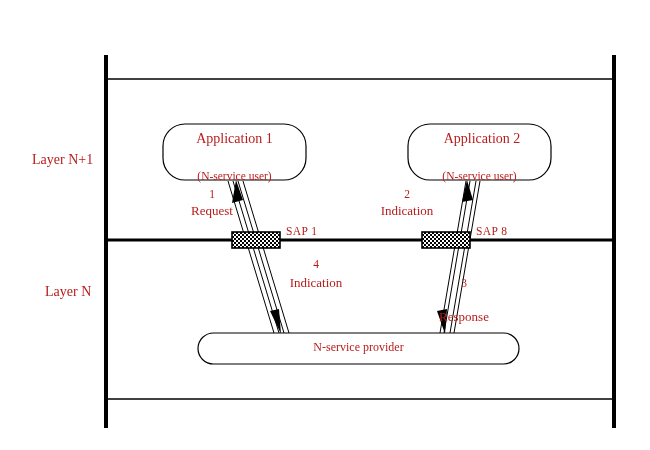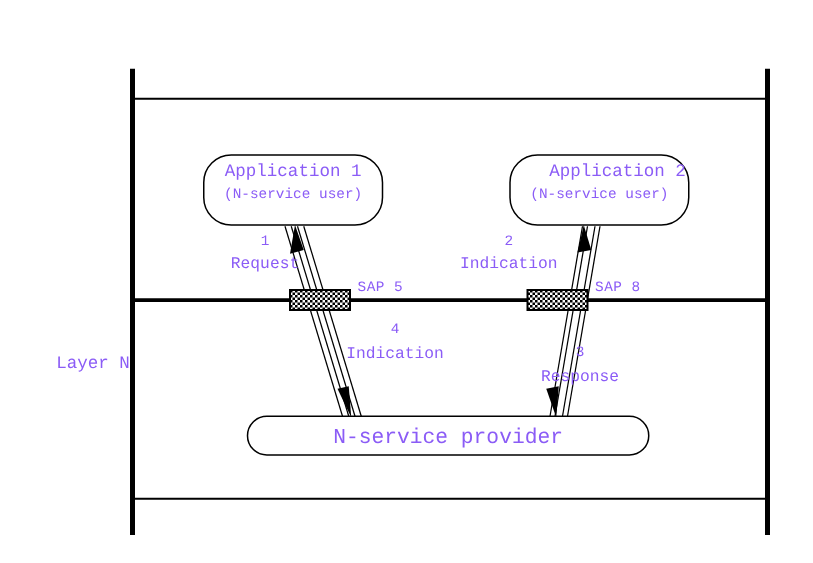--- a/index.html
+++ b/index.html
@@ -10,32 +10,32 @@
     font-family:"DejaVu Serif", serif;
     overflow:hidden;
     position:relative;
   }
   #stage{position:absolute;left:0;top:0;width:650px;height:450px;}
   #svgroot{position:absolute;left:0;top:0;width:650px;height:450px;}
 
   
   .lbl{
     position:absolute;
-    color:#8b5cf6;
+    color:#b91c1c;
     white-space:nowrap;
-    font-family:Liberation Mono, monospace;
+    font-family:Liberation Serif, serif;
     line-height:1.12;
   }
   .layer-label{font-size:14px;}
   .box-title{font-size:14px;text-align:center;}
-  .box-sub{font-size:11.5px;text-align:center;}
+  .box-sub{font-size:11.5px;text-align:center;margin-top:20px;}
   .sap-label{font-size:11.5px;letter-spacing:.4px;}
   .arrow-num{font-size:11.5px;text-align:center;}
   .arrow-word{font-size:13px;text-align:center;}
-  .provider-title{font-size:17px;text-align:center;}
+  .provider-title{font-size:12px;text-align:center;}
   .ctr{transform:translateX(-50%);}
 </style>
 </head>
 <body>
 
 <div id="stage">
 
   <svg id="svgroot" viewBox="0 0 650 450" xmlns="http://www.w3.org/2000/svg">
 
     <defs>
@@ -83,39 +83,40 @@
     <rect x="163" y="124" width="143" height="56" rx="22" ry="22" fill="#ffffff" stroke="#000" stroke-width="1.2"></rect>
 
     <rect x="408" y="124" width="143" height="56" rx="22" ry="22" fill="#ffffff" stroke="#000" stroke-width="1.2"></rect>
 
     <rect x="198" y="333" width="321" height="31" rx="15.5" ry="15.5" fill="#ffffff" stroke="#000" stroke-width="1.2"></rect>
 
     <rect x="232" y="232" width="48" height="16" fill="url(#sapHatch)" stroke="#000" stroke-width="1.6"></rect>
     <rect x="422" y="232" width="48" height="16" fill="url(#sapHatch)" stroke="#000" stroke-width="1.6"></rect>
   </svg>
 
+  <div class="lbl layer-label" style="left:32px;top:152px;">Layer N+1</div>
 
   <div class="lbl layer-label" style="left:45px;top:284px;">Layer N</div>
 
   <div class="lbl box-title ctr" style="left:234.5px;top:131px;">Application 1</div>
   <div class="lbl box-sub ctr" style="left:234.5px;top:150px;">(N-service user)</div>
 
-  <div class="lbl box-title ctr" style="left:494px;top:131px;">Application 2</div>
+  <div class="lbl box-title ctr" style="left:482px;top:131px;">Application 2</div>
   <div class="lbl box-sub ctr" style="left:479.5px;top:150px;">(N-service user)</div>
 
   <div class="lbl provider-title ctr" style="left:358.5px;top:341px;">N-service provider</div>
 
-  <div class="lbl sap-label" style="left:286px;top:225px;">SAP 5</div>
+  <div class="lbl sap-label" style="left:286px;top:225px;">SAP 1</div>
   <div class="lbl sap-label" style="left:476px;top:225px;">SAP 8</div>
 
   <div class="lbl arrow-num ctr" style="left:212px;top:188px;">1</div>
   <div class="lbl arrow-word ctr" style="left:212px;top:204px;">Request</div>
 
   <div class="lbl arrow-num ctr" style="left:407px;top:188px;">2</div>
   <div class="lbl arrow-word ctr" style="left:407px;top:204px;text-align:right;">Indication</div>
 
   <div class="lbl arrow-num ctr" style="left:464px;top:277px;">3</div>
-  <div class="lbl arrow-word ctr" style="left:464px;top:295px;">Response</div>
+  <div class="lbl arrow-word ctr" style="left:464px;top:310px;">Response</div>
 
   <div class="lbl arrow-num ctr" style="left:316px;top:258px;">4</div>
   <div class="lbl arrow-word ctr" style="left:316px;top:276px;">Indication</div>
 
 </div>
 
 </body></html>

